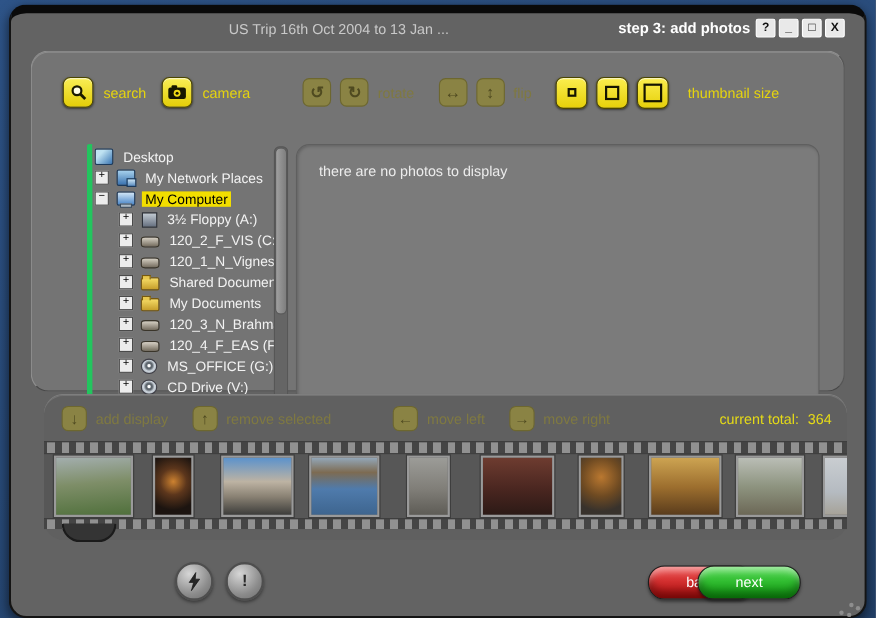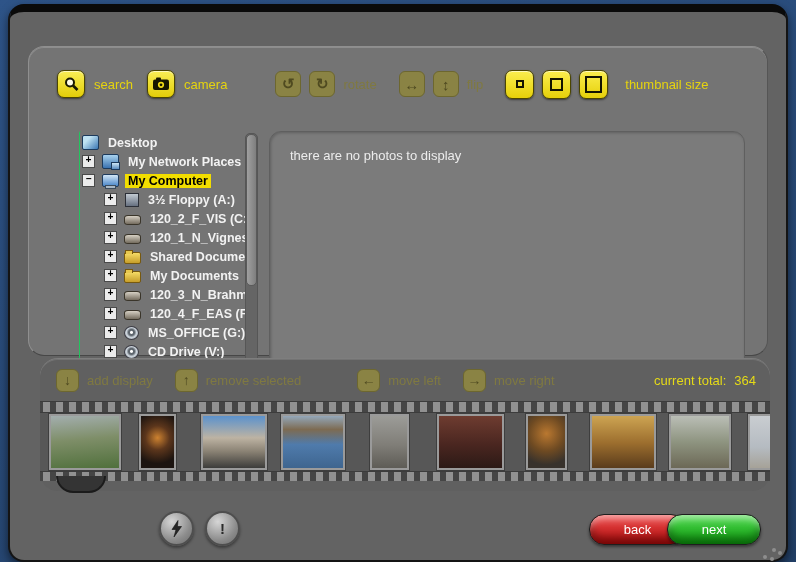--- a/index.html
+++ b/index.html
@@ -36,21 +36,21 @@
   .dlabel{color:#7f7941;margin:0 14px 0 8px;}
   .gap8{width:8px;flex:none;} .gap34{width:34px;flex:none;}
   .sqbtn{width:27px;height:27px;border-radius:7px;flex:none;display:flex;align-items:center;justify-content:center;
         background:linear-gradient(180deg,#fbee4e,#e6d00a);border:1px solid #4c4600;margin-right:8px;
         box-shadow:inset 0 1px 0 rgba(255,255,255,.6),0 1px 2px rgba(0,0,0,.5);}
   .sq{border:2px solid #141400;background:transparent;}
   .sq-s{width:4px;height:4px;} .sq-m{width:9px;height:9px;} .sq-l{width:13px;height:13px;}
 
   
   .tree-wrap{position:absolute;left:50px;top:84px;width:178px;height:246px;overflow:hidden;
-      border-bottom:2px solid #1d1d1d;border-left:1px solid #22c55e;border-radius:2px 0 20px 10px;font-weight:bold;}
+      border-bottom:2px solid #1d1d1d;border-left:5px solid #22c55e;border-radius:2px 0 20px 10px;}
   .tree{position:absolute;left:2px;top:2px;right:13px;bottom:0;overflow:hidden;}
   .titem{display:flex;align-items:center;height:19px;white-space:nowrap;cursor:default;}
   .texp{width:11px;height:11px;flex:none;background:#ececec;border:1px solid #4a4a4a;color:#000;
         font-size:10px;line-height:10px;text-align:center;font-family:"Liberation Mono",monospace;margin-right:7px;}
   .tlabel{font-size:12.5px;color:#f2f2f2;padding:0 3px;}
   .tlabel.sel{background:#f2de00;color:#000;}
   .tscroll{position:absolute;right:0;top:2px;width:11px;height:240px;background:#656565;border:1px solid #565656;border-radius:5px;}
   .tthumb{position:absolute;left:0;top:0;width:9px;height:150px;border-radius:5px;
         background:linear-gradient(90deg,#a0a0a0,#7e7e7e);border:1px solid #5a5a5a;}
 
@@ -90,35 +90,45 @@
   .thumb{height:52px;flex:none;border:2px solid #9a9a9a;outline:1px solid #3e3e3e;}
   .notch{position:absolute;left:16px;bottom:-2px;width:46px;height:15px;background:#343434;
       border:2px solid #1b1b1b;border-top:none;border-radius:0 0 26px 26px;}
 
   
   .pill{position:absolute;top:502px;height:29px;border-radius:15px;border:1px solid #1e1e1e;color:#fff;
       font-size:13px;display:flex;align-items:center;justify-content:center;cursor:default;
       box-shadow:inset 0 9px 7px -5px rgba(255,255,255,.5),inset 0 -7px 8px rgba(0,0,0,.35),0 2px 3px rgba(0,0,0,.45);}
   .pill-options{left:47px;width:84px;background:linear-gradient(180deg,#4a4ae0,#1414ae);}
   .pill-back{left:537px;width:95px;background:linear-gradient(180deg,#ee5050,#b40a0a);margin-left:42px;}
-  .pill-next{left:657px;width:92px;background:linear-gradient(180deg,#52da52,#0c9c0c);}
+  .pill-next{left:624px;width:92px;background:linear-gradient(180deg,#52da52,#0c9c0c);}
   .circle{position:absolute;top:499px;width:31px;height:31px;border-radius:50%;border:2px solid #4e4e4e;
       background:radial-gradient(circle at 35% 28%,#d6d6d6,#8c8c8c 62%,#6c6c6c);
       display:flex;align-items:center;justify-content:center;color:#2a2a2a;
       box-shadow:0 2px 3px rgba(0,0,0,.4);}
   .circle-bolt{left:149px;} .circle-warn{left:195px;font-size:15px;font-weight:bold;}
   .grip{position:absolute;right:10px;bottom:8px;width:4px;height:4px;border-radius:50%;background:#8e8e8e;
       box-shadow:-9px 7px 0 #8e8e8e,-2px 9px 0 #8e8e8e,6px 3px 0 #8e8e8e;}
 </style>
 </head>
 <body>
 
 <div id="stage">
   <div class="win">
 
+    <div class="titlebar">
+      <span class="title">US Trip 16th Oct 2004 to 13 Jan ...</span>
+      <span class="step">step 3: add photos</span>
+      <span class="winbtns">
+        <span class="wb">?</span>
+        <span class="wb">_</span>
+        <span class="wb">□</span>
+        <span class="wb">X</span>
+      </span>
+    </div>
 
     <div class="main-panel">
       <div class="toolbar">
         <span class="ybtn">
           <svg width="17" height="17" viewBox="0 0 17 17">
             <circle cx="7" cy="6.5" r="4" fill="#fffde6" stroke="#1a1a00" stroke-width="2"></circle>
             <line x1="10" y1="9.5" x2="14.5" y2="14" stroke="#1a1a00" stroke-width="2.6"></line>
           </svg>
         </span>
         <span class="ylabel">search</span>

